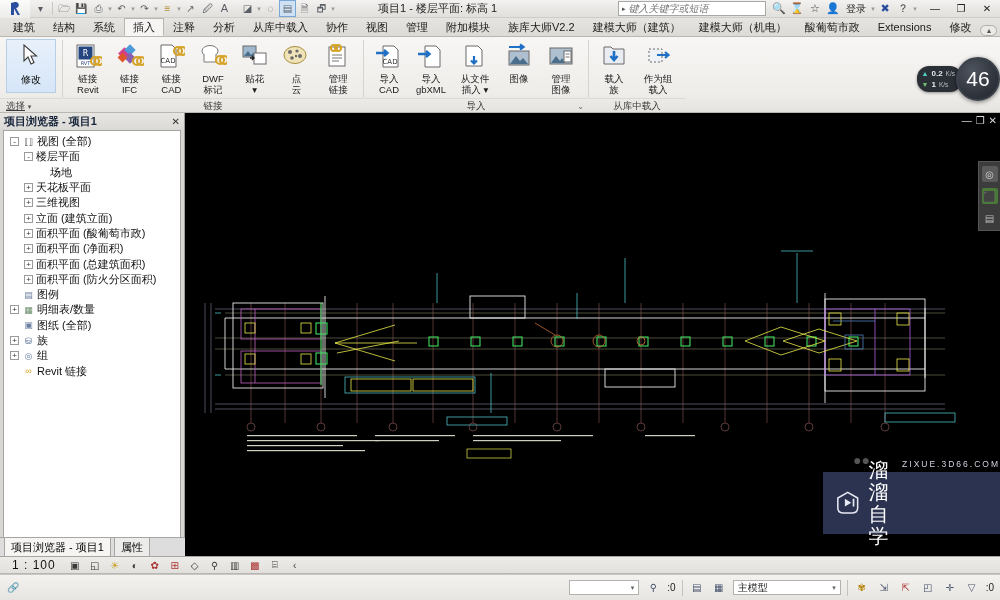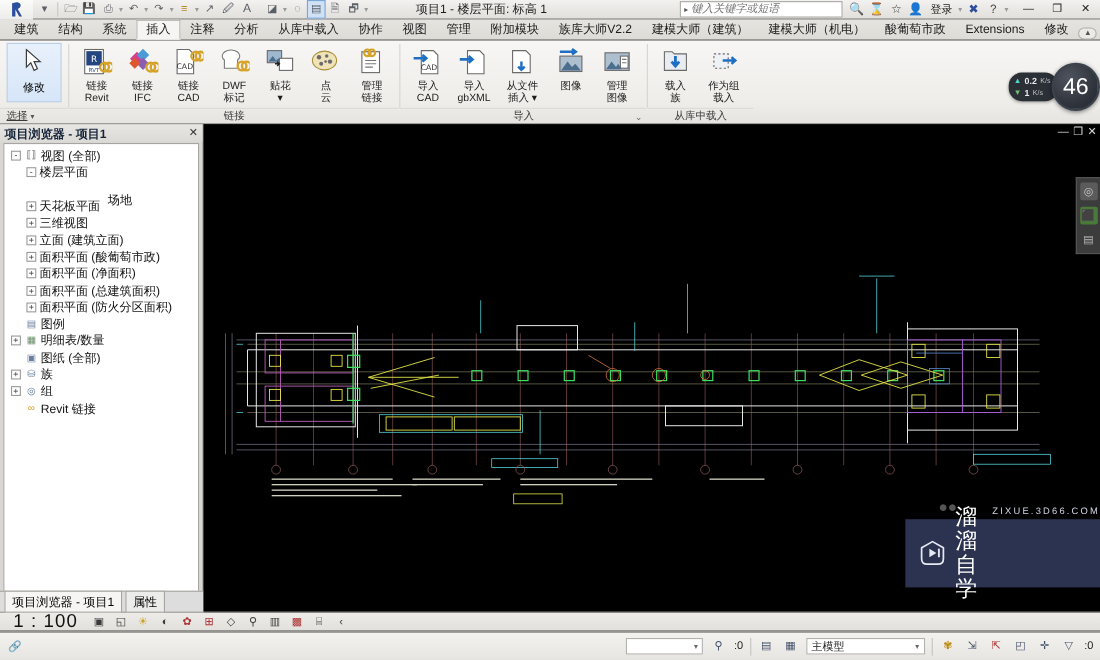--- a/index.html
+++ b/index.html
@@ -195,21 +195,21 @@
   .wm-sub { color:#cfd3e2; font-size: 8.5px; letter-spacing: 2px; }
   .wm-dots { position:absolute; right: 130px; bottom: 88px; color:#555; font-size:14px;}
 
   
   .viewbar {
     position: absolute; left: 0; top: 556px; width: 1000px; height: 18px;
     background: linear-gradient(to bottom,#eeece8,#e2e0dc);
     border-top: 1px solid #a7a5a1; border-bottom: 1px solid #b9b7b2;
     display: flex; align-items: center; padding-left: 12px; gap: 6px;
   }
-  .scale { font-size: 17px; color:#111; letter-spacing: 1px; margin-right: 6px;}
+  .scale { font-size: 12px; color:#111; letter-spacing: 1px; margin-right: 6px;}
   .vic { width: 14px; height:14px; display:flex;align-items:center;justify-content:center;
          font-size: 10px; color:#3a3a3a;}
   .statusbar {
     position: absolute; left: 0; top: 574px; width: 1000px; height: 26px;
     background: linear-gradient(to bottom,#f4f2ef,#e7e5e1);
     border-top: 1px solid #c9c7c3;
     display: flex; align-items: center; padding: 0 6px; gap: 6px;
   }
   .sb-text { font-size: 11px; color: #111; white-space: nowrap; }
   .sb-sp { flex: 1; }
@@ -543,21 +543,21 @@
     <div class="tree" id="tree">
         <div class="tnode" style="padding-left: 4px;">
           <span class="exp">-</span>
           <span class="tico" style="color: rgb(85, 85, 85);">⟦⟧</span>
           <span class="tlbl">视图 (全部)</span>
         </div>
         <div class="tnode" style="padding-left: 18px;">
           <span class="exp">-</span>
           <span class="tlbl">楼层平面</span>
         </div>
-        <div class="tnode" style="padding-left: 32px; flex-direction: column;">
+        <div class="tnode" style="padding-left: 32px;">
           <span class="exp none"></span>
           <span class="tlbl">场地</span>
         </div>
         <div class="tnode" style="padding-left: 18px;">
           <span class="exp">+</span>
           <span class="tlbl">天花板平面</span>
         </div>
         <div class="tnode" style="padding-left: 18px;">
           <span class="exp">+</span>
           <span class="tlbl">三维视图</span>

